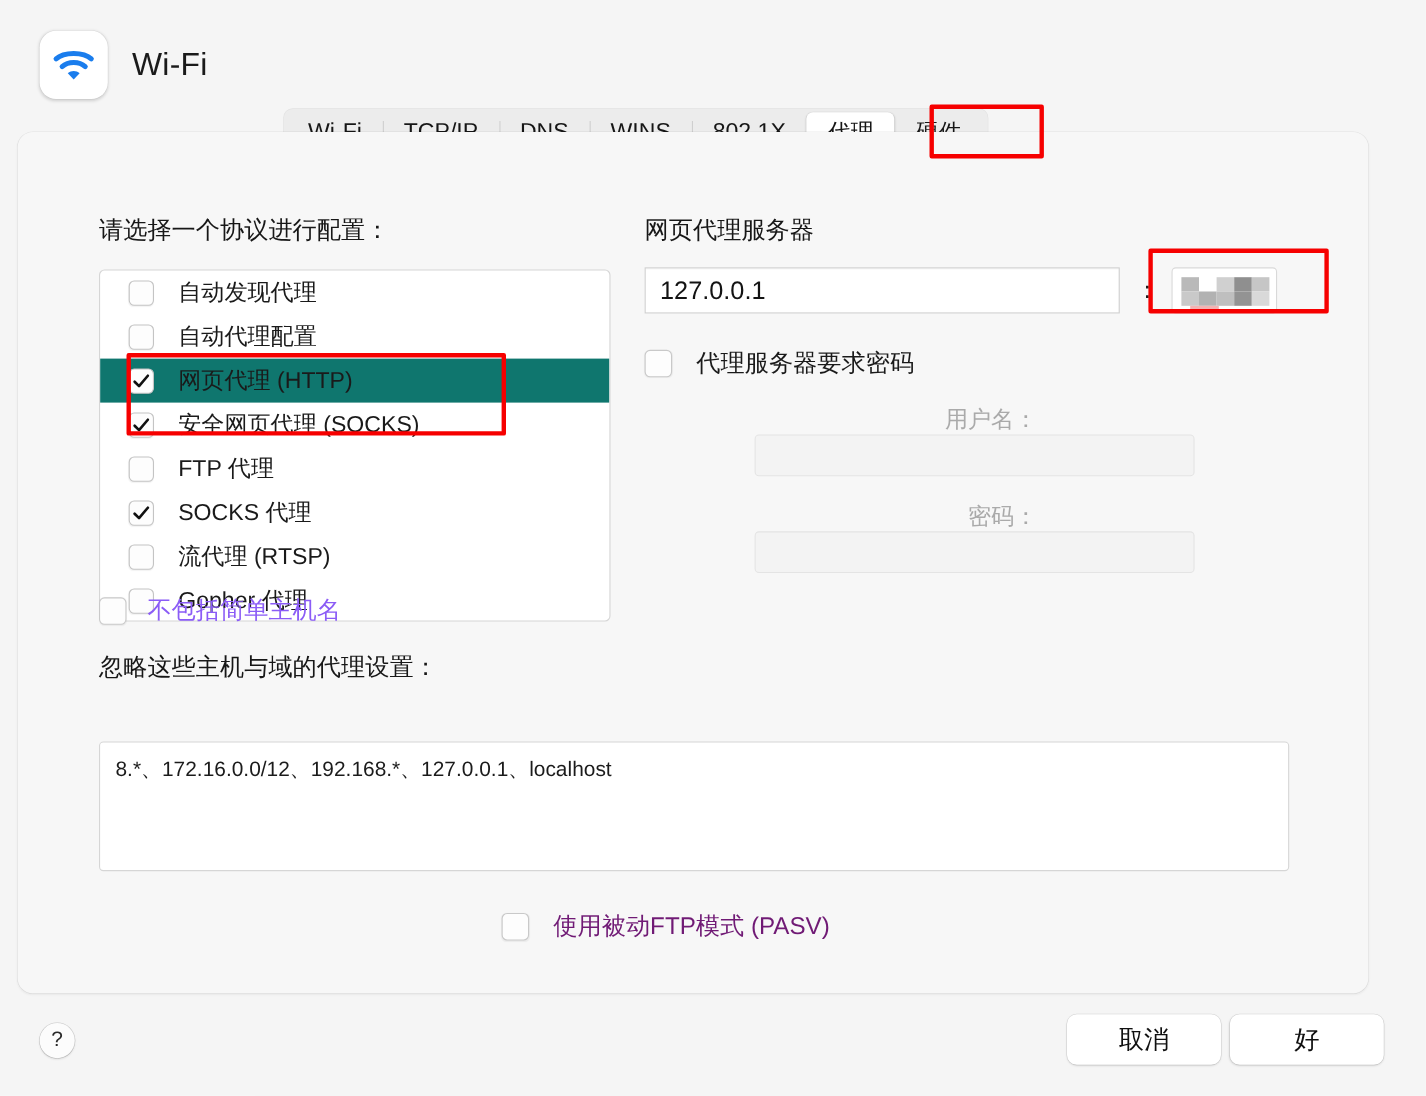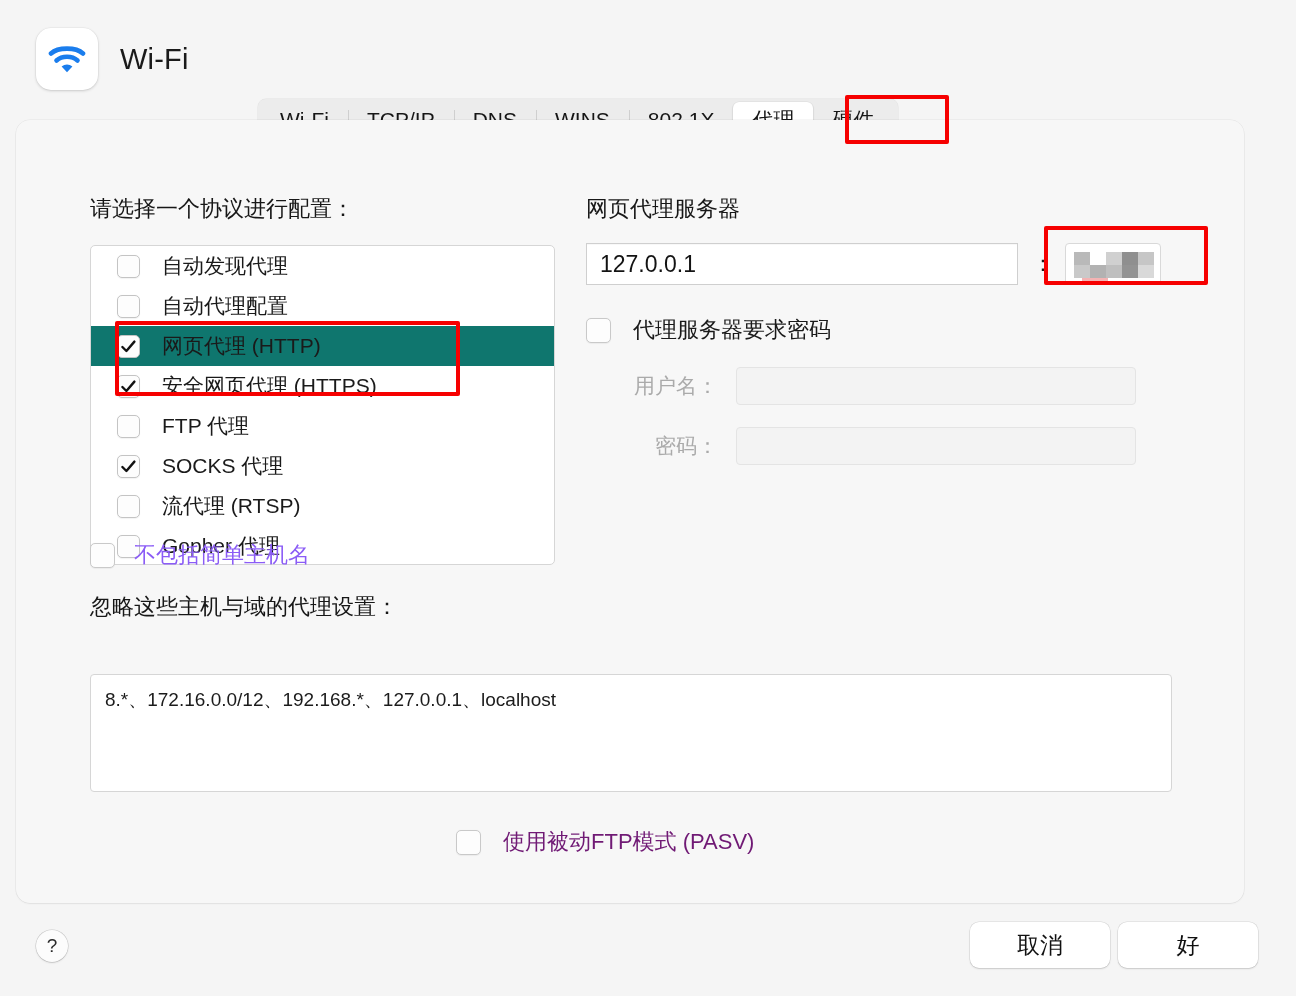--- a/index.html
+++ b/index.html
@@ -111,21 +111,21 @@
     width: 96px; height: 42px; background: #ffffff; border: 1px solid #d9d9d9; border-radius: 4px;
     position: relative; overflow: hidden;
   }
   .redact { position: absolute; left: 8px; top: 8px; width: 80px; height: 26px; display: grid;
             grid-template-columns: repeat(5,1fr); grid-template-rows: repeat(2,1fr); }
   .redact i { display: block; }
 
   .auth-row { margin-top: 30px; display: flex; align-items: center; }
   .auth-row .lbl { margin-left: 22px; font-size: 22px; color: #1a1a1a; }
 
-  .cred { margin-top: 22px; display: flex; align-items: center; }
+  .cred { margin-top: 22px; display: flex; align-items: center; flex-direction: column; }
   .cred .cl { width: 150px; text-align: right; font-size: 21px; color: #aaaaaa; padding-right: 18px; }
   .cred .cf {
     width: 400px; height: 38px; background: #f3f3f3; border: 1px solid #e4e4e4; border-radius: 4px;
   }
 
   
   .help-btn {
     position: absolute; left: 36px; top: 930px; width: 32px; height: 32px; border-radius: 50%;
     background: #fcfcfc; box-shadow: 0 0 0 0.5px rgba(0,0,0,0.18), 0 1px 2px rgba(0,0,0,0.12);
     display: flex; align-items: center; justify-content: center;
@@ -216,21 +216,21 @@
               </svg>
           </div>
           <span class="proto-label">网页代理 (HTTP)</span>
         </div>
         <div class="proto-row">
           <div class="cb checked">
             <svg class="tick" width="17" height="17" viewBox="0 0 17 17">
                 <path d="M2.4 9 L6.4 13 L14.4 3.6" fill="none" stroke="#111" stroke-width="2.4" stroke-linecap="round" stroke-linejoin="round"></path>
               </svg>
           </div>
-          <span class="proto-label">安全网页代理 (HTTPS)</span>
+          <span class="proto-label">安全网页代理 (SOCKS)</span>
         </div>
         <div class="proto-row">
           <div class="cb">
             
           </div>
           <span class="proto-label">FTP 代理</span>
         </div>
         <div class="proto-row">
           <div class="cb checked">
             <svg class="tick" width="17" height="17" viewBox="0 0 17 17">

